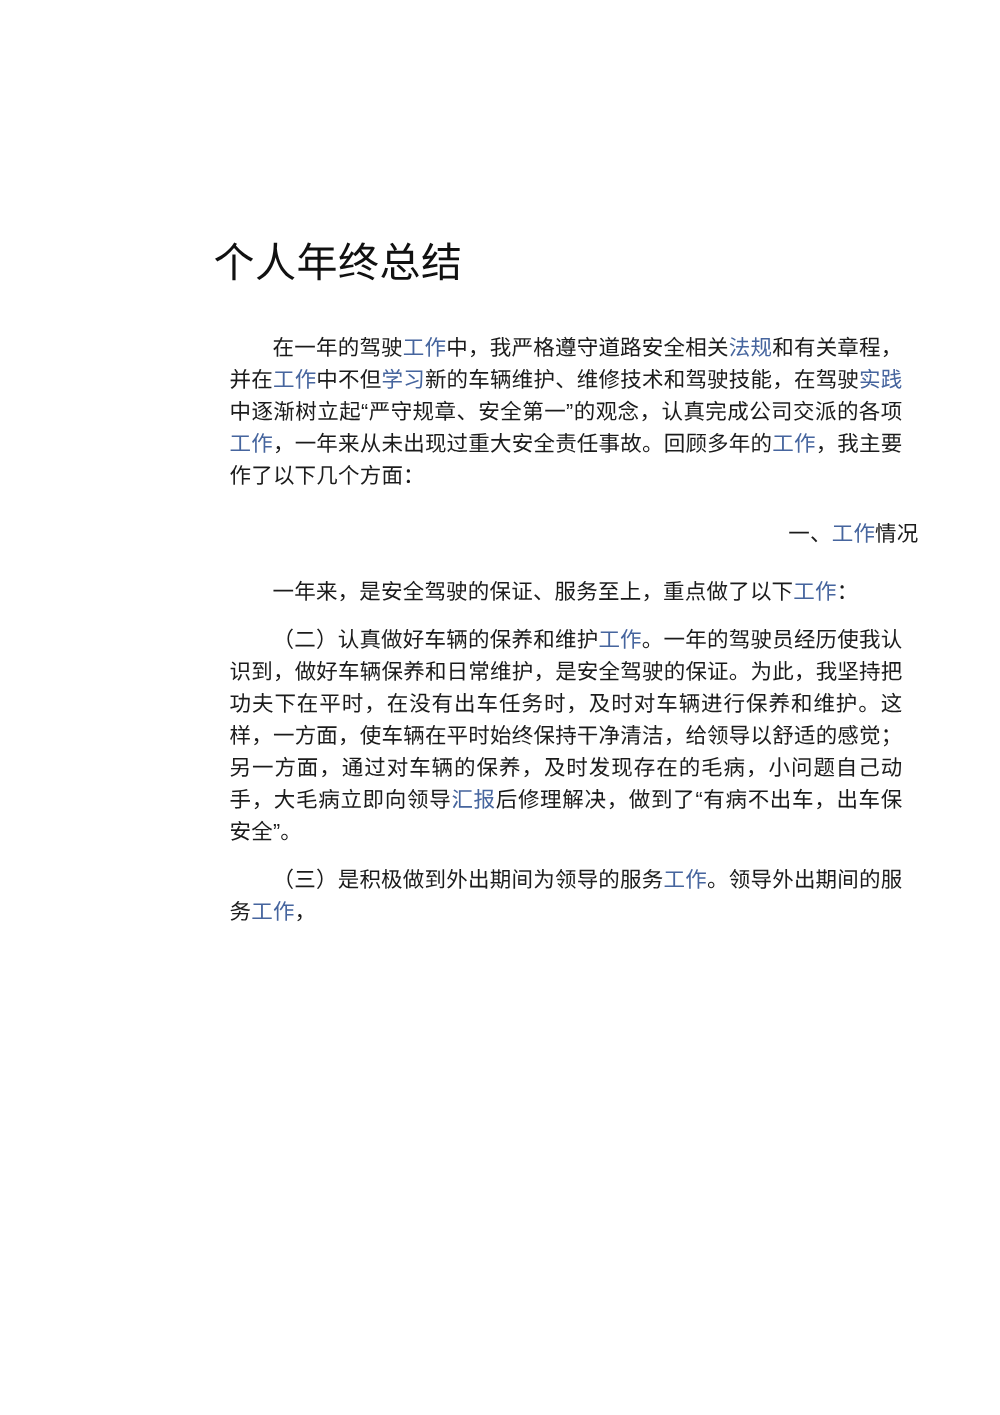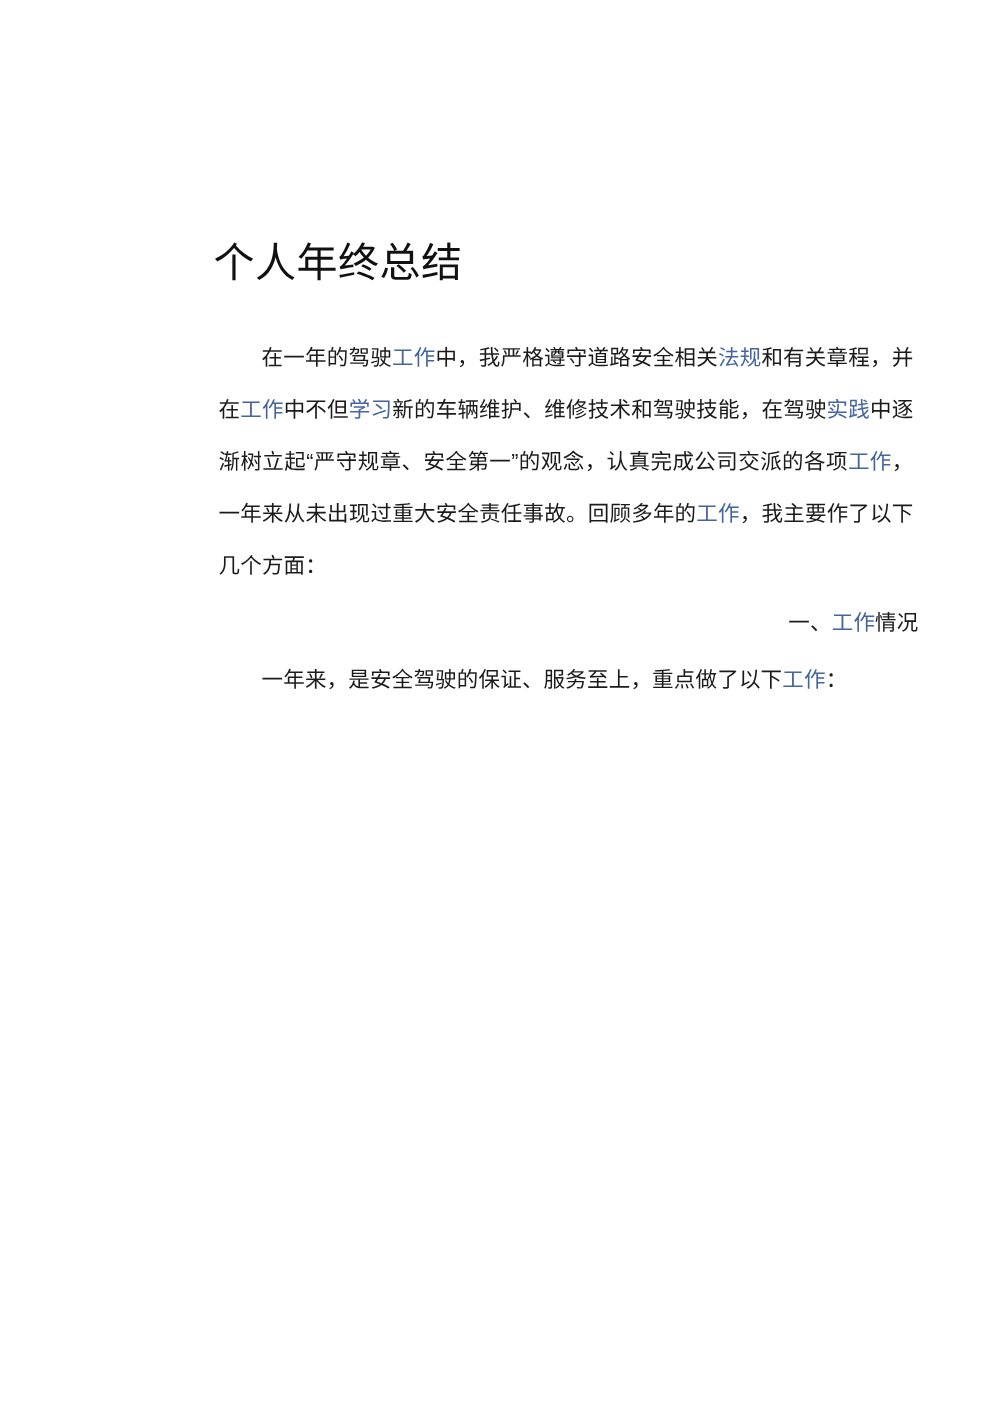--- a/index.html
+++ b/index.html
@@ -42,23 +42,23 @@
     padding-bottom: 0;
     white-space: nowrap;
   }
 
   .body-block {
     margin-top: 48px;
   }
 
   p.para {
     font-size: 21.5px;
-    line-height: 52px;
+    line-height: 32px;
     color: #1b1b1b;
-    margin: 5px;
+    margin: 16px;
     padding: 0;
     text-align: justify;
     text-justify: inter-ideograph;
     text-indent: 2em;
     letter-spacing: 0.2px;
     word-break: break-all;
   }
 
   p.heading {
     font-size: 21.5px;
@@ -80,16 +80,18 @@
 
 <div class="page">
   <div class="content">
 
     <h1 class="doc-title">个人年终总结</h1>
 
     <div class="body-block" id="body-block">
         <p class="para"><span>在一年的驾驶</span><span class="lnk" style="color: rgb(70, 101, 158);">工作</span><span>中，我严格遵守道路安全相关</span><span class="lnk" style="color: rgb(70, 101, 158);">法规</span><span>和有关章程，并在</span><span class="lnk" style="color: rgb(70, 101, 158);">工作</span><span>中不但</span><span class="lnk" style="color: rgb(70, 101, 158);">学习</span><span>新的车辆维护、维修技术和驾驶技能，在驾驶</span><span class="lnk" style="color: rgb(70, 101, 158);">实践</span><span>中逐渐树立起“严守规章、安全第一”的观念，认真完成公司交派的各项</span><span class="lnk" style="color: rgb(70, 101, 158);">工作</span><span>，一年来从未出现过重大安全责任事故。回顾多年的</span><span class="lnk" style="color: rgb(70, 101, 158);">工作</span><span>，我主要作了以下几个方面：</span></p>
         <p class="heading"><span>一、</span><span class="lnk" style="color: rgb(70, 101, 158);">工作</span><span>情况</span></p>
         <p class="para"><span>一年来，是安全驾驶的保证、服务至上，重点做了以下</span><span class="lnk" style="color: rgb(70, 101, 158);">工作</span><span>：</span></p>
+        <p class="para"><span>（二）认真做好车辆的保养和维护</span><span class="lnk" style="color: rgb(70, 101, 158);">工作</span><span>。一年的驾驶员经历使我认识到，做好车辆保养和日常维护，是安全驾驶的保证。为此，我坚持把功夫下在平时，在没有出车任务时，及时对车辆进行保养和维护。这样，一方面，使车辆在平时始终保持干净清洁，给领导以舒适的感觉；另一方面，通过对车辆的保养，及时发现存在的毛病，小问题自己动手，大毛病立即向领导</span><span class="lnk" style="color: rgb(70, 101, 158);">汇报</span><span>后修理解决，做到了“有病不出车，出车保安全”。</span></p>
+        <p class="para"><span>（三）是积极做到外出期间为领导的服务</span><span class="lnk" style="color: rgb(70, 101, 158);">工作</span><span>。领导外出期间的服务</span><span class="lnk" style="color: rgb(70, 101, 158);">工作</span><span>，</span></p>
       </div>
 
   </div>
 </div>
 
 </body></html>

